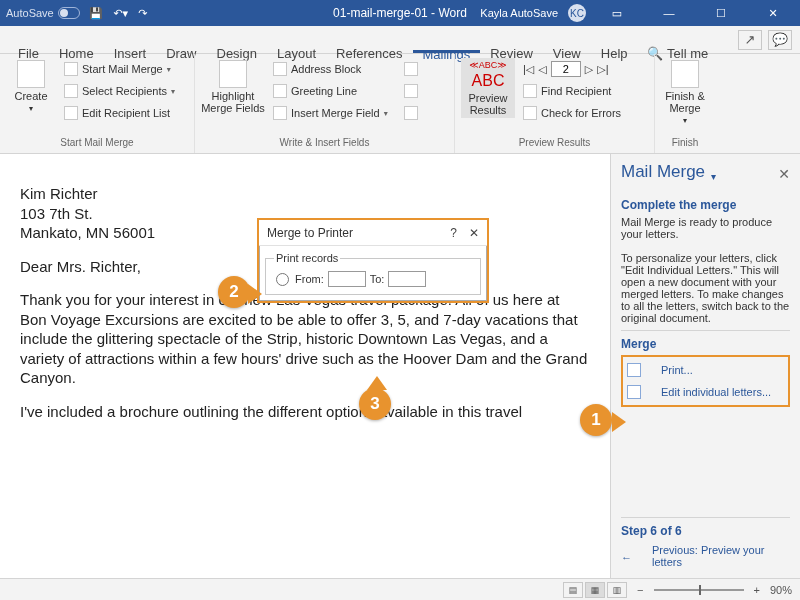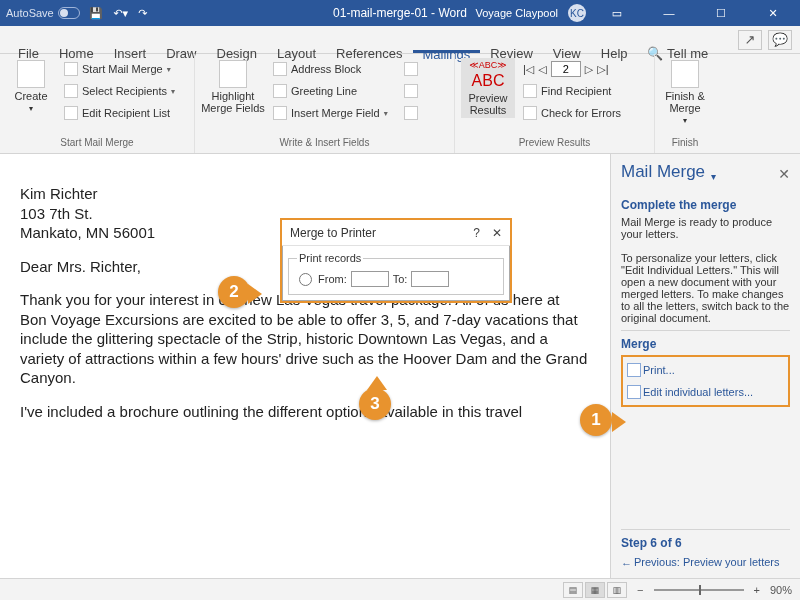--- a/index.html
+++ b/index.html
@@ -42,25 +42,25 @@
 .page { position:absolute; left:0; right:0; top:0; bottom:0; background:#fff; padding:30px 20px; font-size:15px; color:#222; line-height:1.3; }
 .page p { margin-bottom:14px; }
 
 
 .pane { width:190px; background:#f3f3f3; border-left:1px solid #d4d4d4; padding:8px 10px; font-size:11px; color:#333; display:flex; flex-direction:column; }
 .pane .title { color:#2b579a; font-size:17px; padding-bottom:4px; display:flex; align-items:flex-end; }
 .pane .title .close-x { margin-left:auto; color:#666; font-size:14px; }
 .pane .sect { color:#2b579a; font-size:12px; margin-top:6px; margin-bottom:4px; font-weight:600; border-top:1px solid #d4d4d4; padding-top:6px; }
 .pane .sect.first { border-top:none; }
 .pane .mbox { border:2px solid #e8932e; padding:4px; display:flex; flex-direction:column; gap:4px; }
-.pane .link { color:#2b579a; display:flex; gap:2px; align-items:center; padding:2px 0; }
+.pane .link { color:#2b579a; display:flex; gap:20px; align-items:center; padding:2px 0; }
 .pane .link .ic { width:14px; height:14px; border:1px solid #88a8d8; background:#fff; }
 
 
-.dialog { position:absolute; left:280px; top:218px; width:232px; background:#fff; border:2px solid #e8932e; font-size:12px; box-shadow:0 0 0 1px #aaa inset; }
+.dialog { position:absolute; left:257px; top:218px; width:232px; background:#fff; border:2px solid #e8932e; font-size:12px; box-shadow:0 0 0 1px #aaa inset; }
 .dialog .dlg-title { background:#fff; height:26px; display:flex; align-items:center; padding:0 8px; border-bottom:1px solid #e1e1e1; color:#333; }
 .dialog .dlg-title .r { margin-left:auto; display:flex; gap:12px; color:#444; }
 .fieldset { border:1px solid #c8c8c8; margin:6px; padding:6px 8px; }
 .fieldset legend { font-size:11px; color:#333; padding:0 2px; }
 .radio-row { display:flex; align-items:center; gap:4px; font-size:11px; color:#333; padding:1px 0; }
 .radio-row input[type=radio] { margin:0 2px; }
 .radio-row .txt { border:1px solid #999; width:38px; height:16px; }
 .dlg-btns { display:flex; justify-content:center; gap:8px; padding:6px 0 8px; }
 .dlg-btns button { width:64px; height:22px; background:#fff; border:1px solid #888; font-size:11px; }
 .dlg-btns button.primary { border:2px solid #2b579a; }
@@ -91,21 +91,21 @@
     <span>AutoSave</span>
     <span class="toggle"></span>
   </div>
   <div class="qat">
     <span>💾</span>
     <span>↶▾</span>
     <span>↷</span>
   </div>
   <div class="doc">01-mail-merge-01 - Word</div>
   <div class="user">
-    <span>Voyage Claypool</span>
+    <span>Kayla AutoSave</span>
     <span class="avatar">KC</span>
     <span class="winbtn">▭</span>
     <span class="winbtn">—</span>
     <span class="winbtn">☐</span>
     <span class="winbtn">✕</span>
   </div>
 </div>
 
 <div class="tabrow">
   <div class="tab">File</div>

